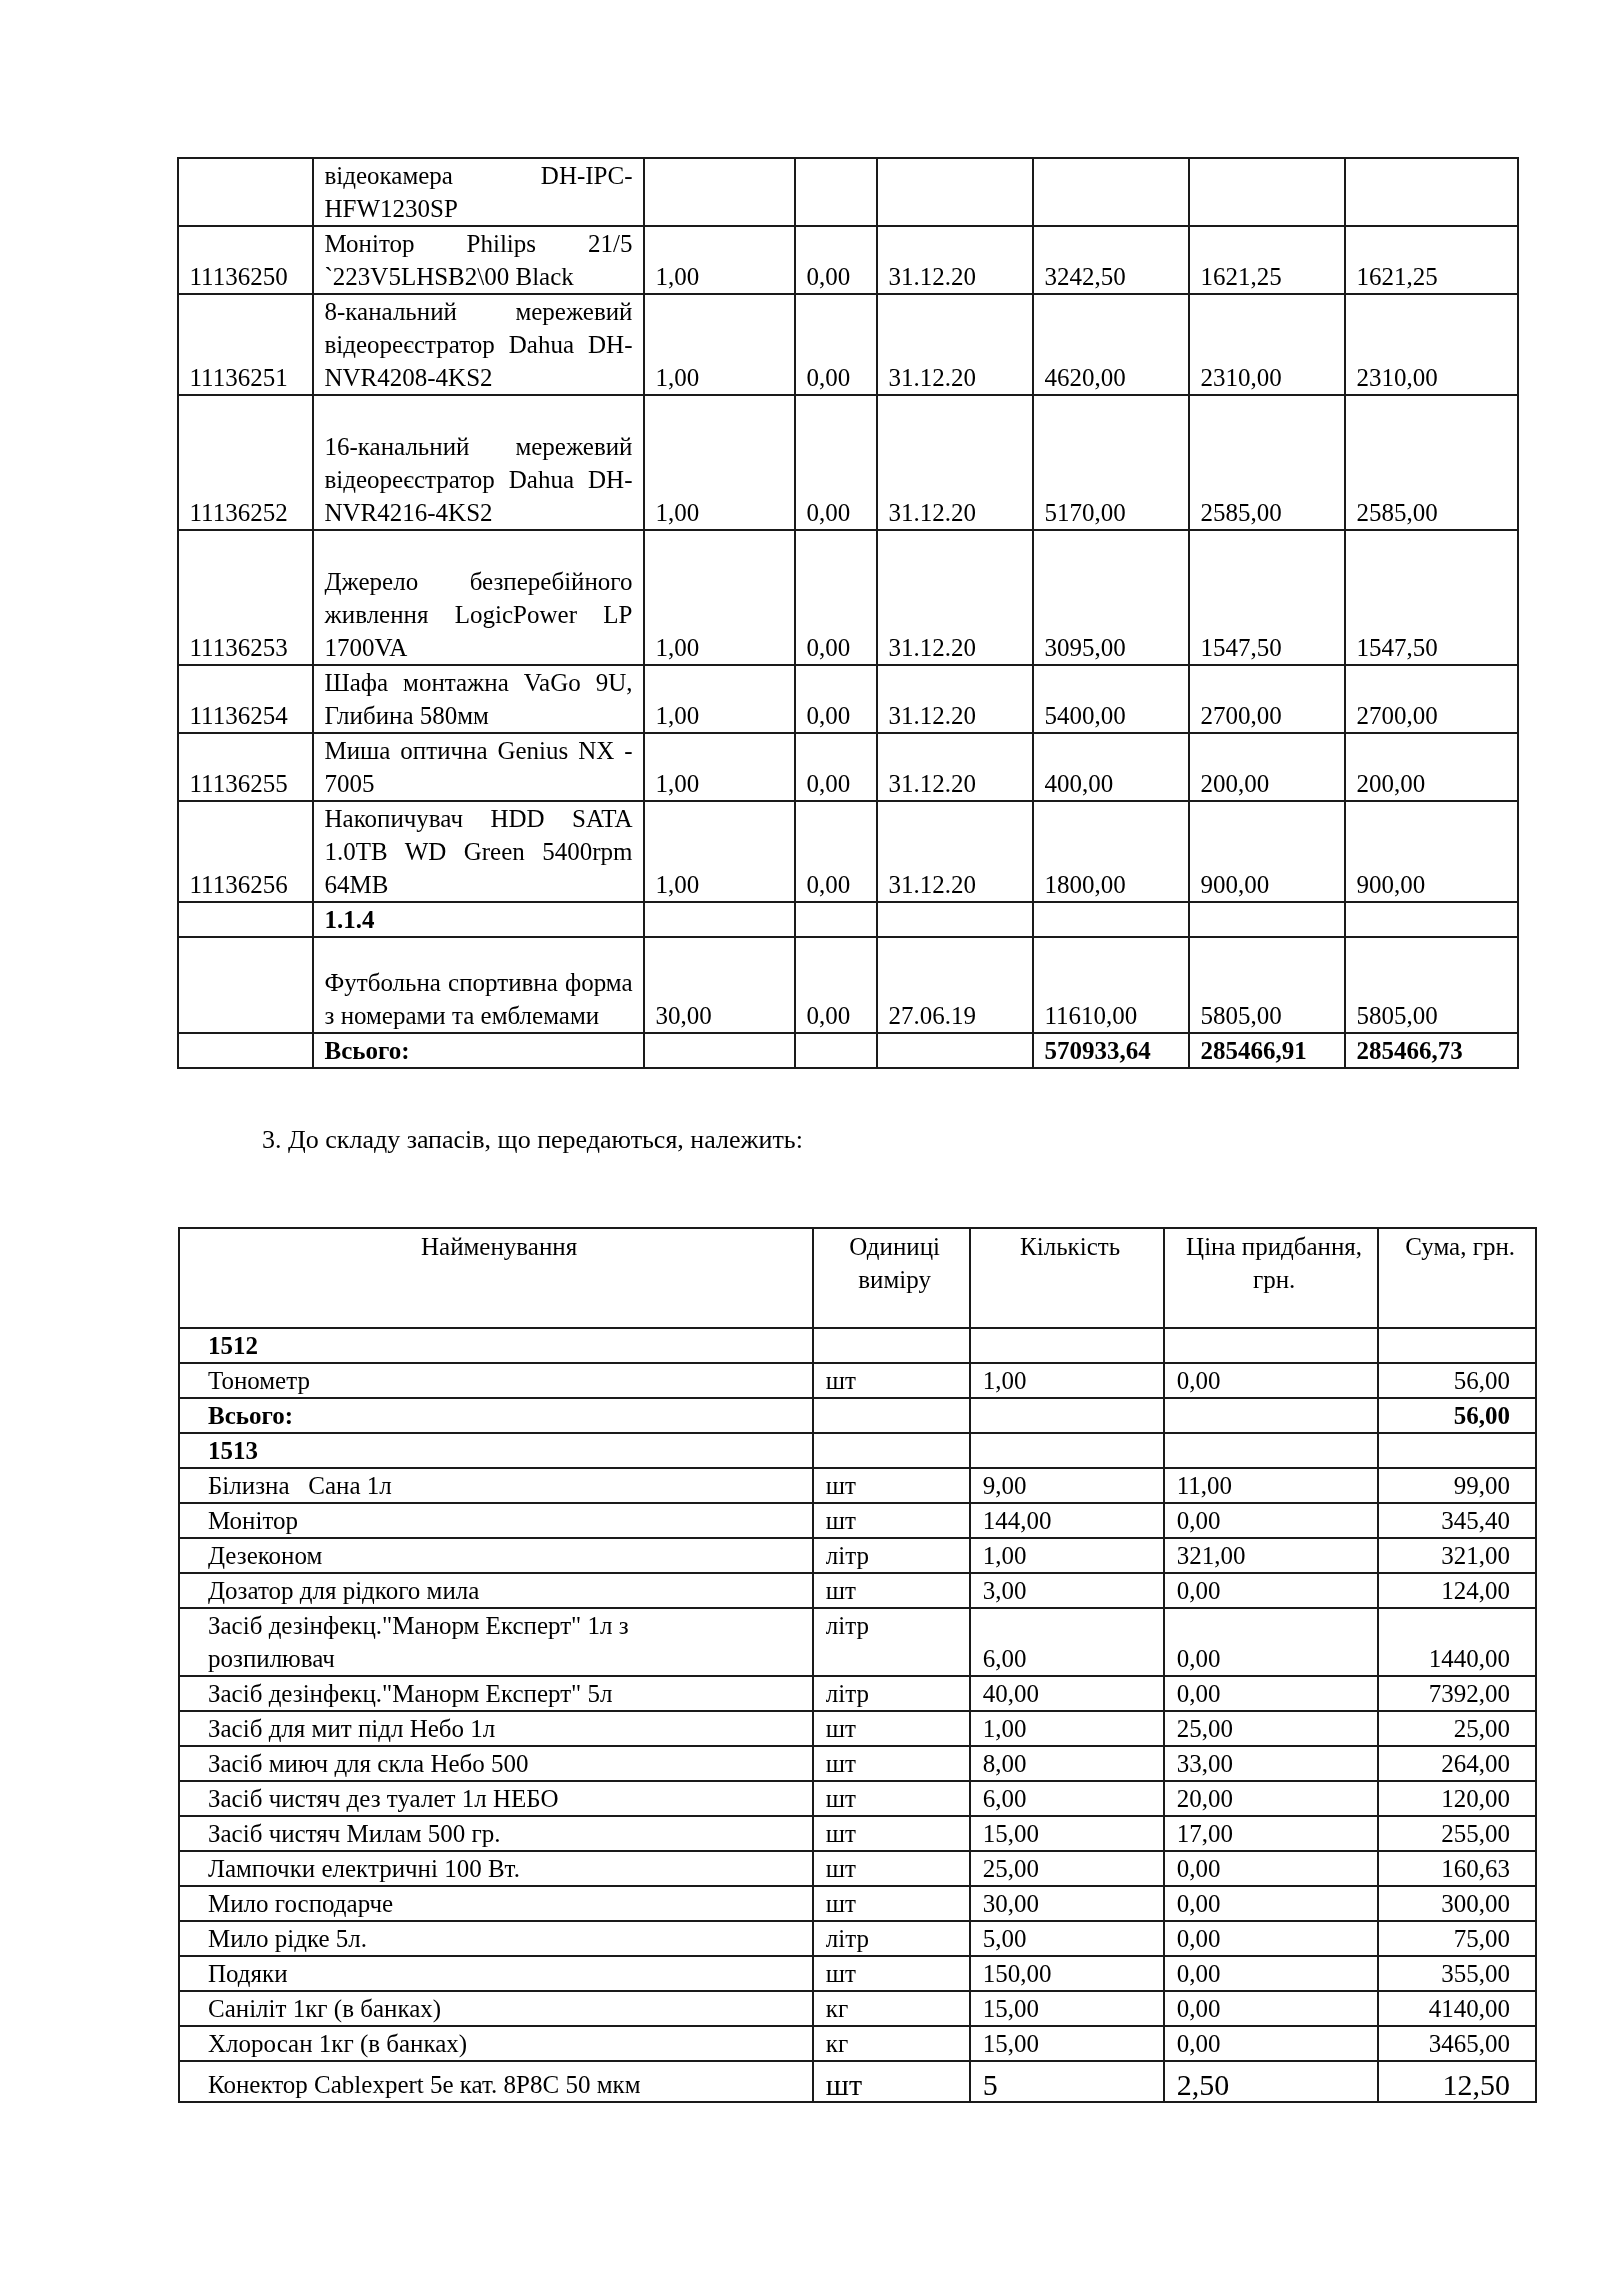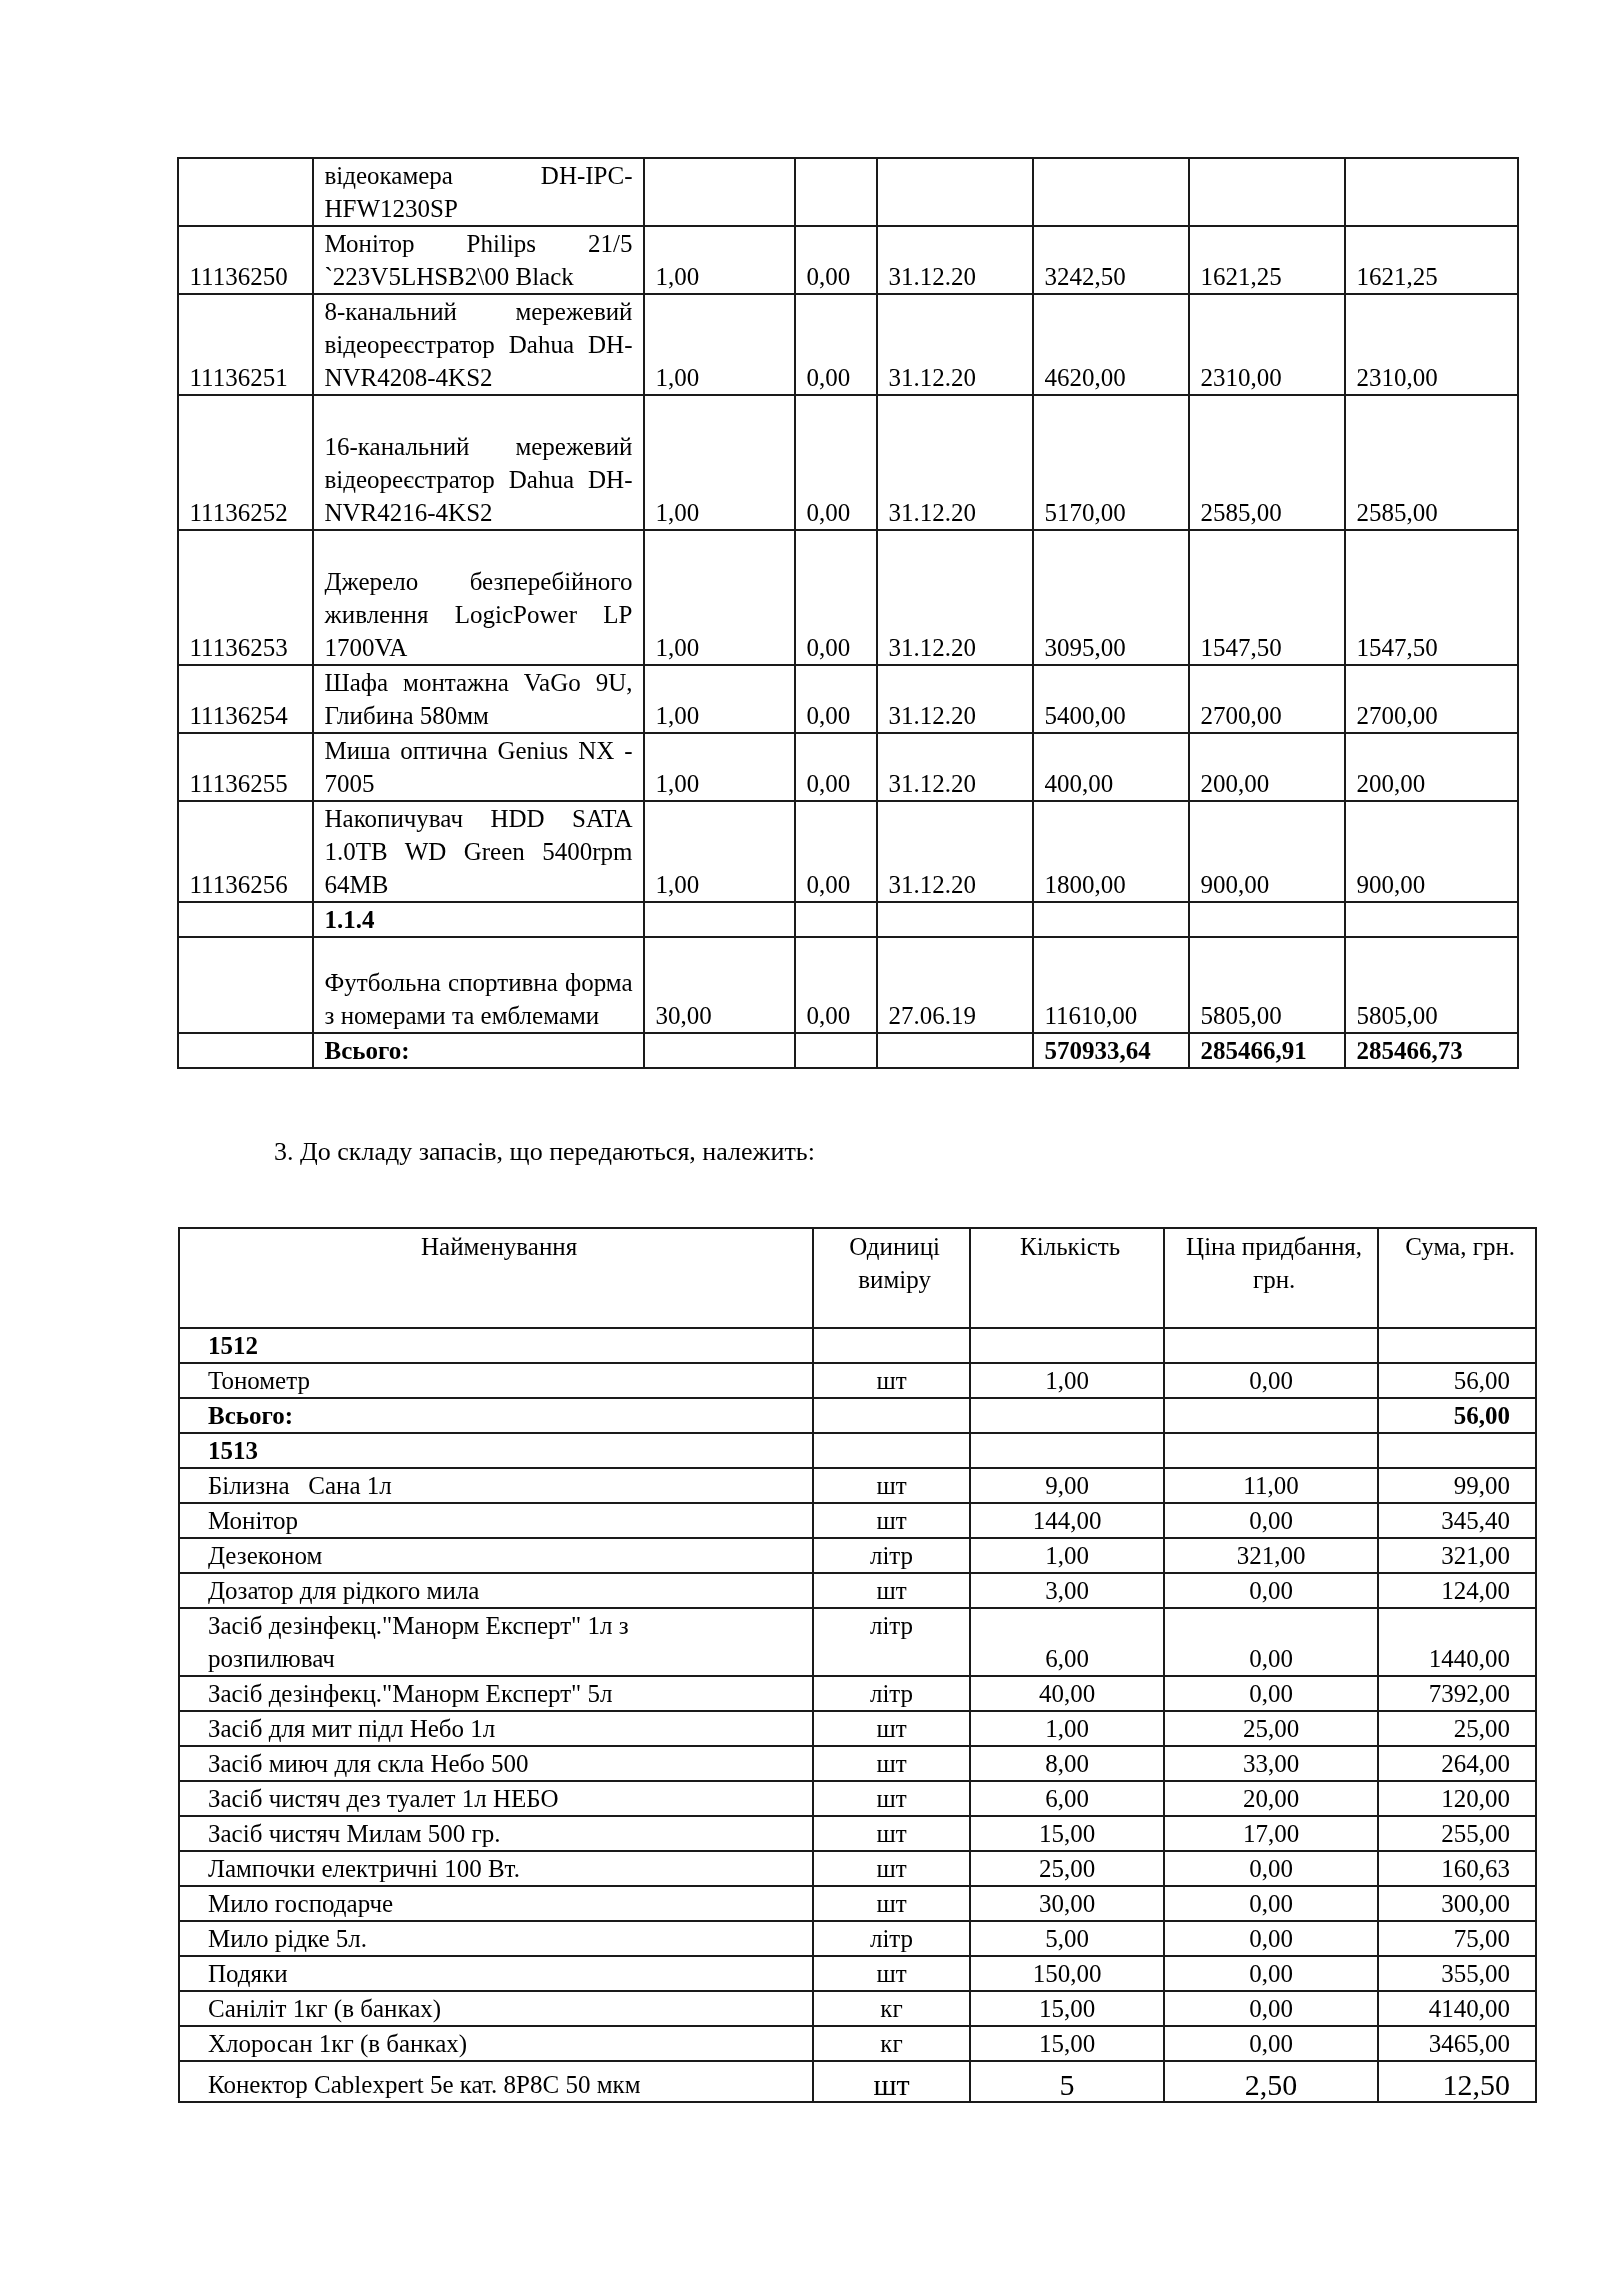--- a/index.html
+++ b/index.html
@@ -10,27 +10,27 @@
   }
   table { border-collapse: collapse; table-layout: fixed; position: absolute; }
   td { border: 2px solid #1a1a1a; padding: 0 10.5px; vertical-align: bottom;
        font-size: 25px; line-height: 33px; box-sizing: border-box; overflow: hidden; }
   .t1 { left: 177px; top: 157px; width: 1341px; }
   .t1 td.desc { text-align: justify; text-align-last: justify; }
   .t1 td.desc.last-left { text-align-last: left; border-radius: 27px; }
   .t1 td.bold { font-weight: bold; }
   .section-heading {
     position: absolute; left: 262px; top: 1123px;
-    font-size: 26px; line-height: 34px; margin: 12px; font-weight: normal;
+    font-size: 26px; line-height: 34px; margin: 0; font-weight: normal;
   }
   .t2 { left: 178px; top: 1227px; width: 1356px; }
   .t2 td { vertical-align: bottom; line-height: 33px; padding: 0 11.8px; }
   .t2 td.hdr { vertical-align: top; text-align: center; padding-top: 1.3px; padding-left: 18px; }
   .t2 td.name { text-align: left; padding-left: 28px; }
-  .t2 td.center { text-align: center; }
+  .t2 td.center { text-align: left; }
   .t2 td.sumc { text-align: right; padding-right: 25px; }
   .t2 tr.bold td { font-weight: bold; }
   .t2 tr.big td.big { font-size: 30px; }
   .t2 td.unit-top { vertical-align: top; }
 </style>
 </head>
 <body>
 
 <table class="t1">
   <colgroup>

